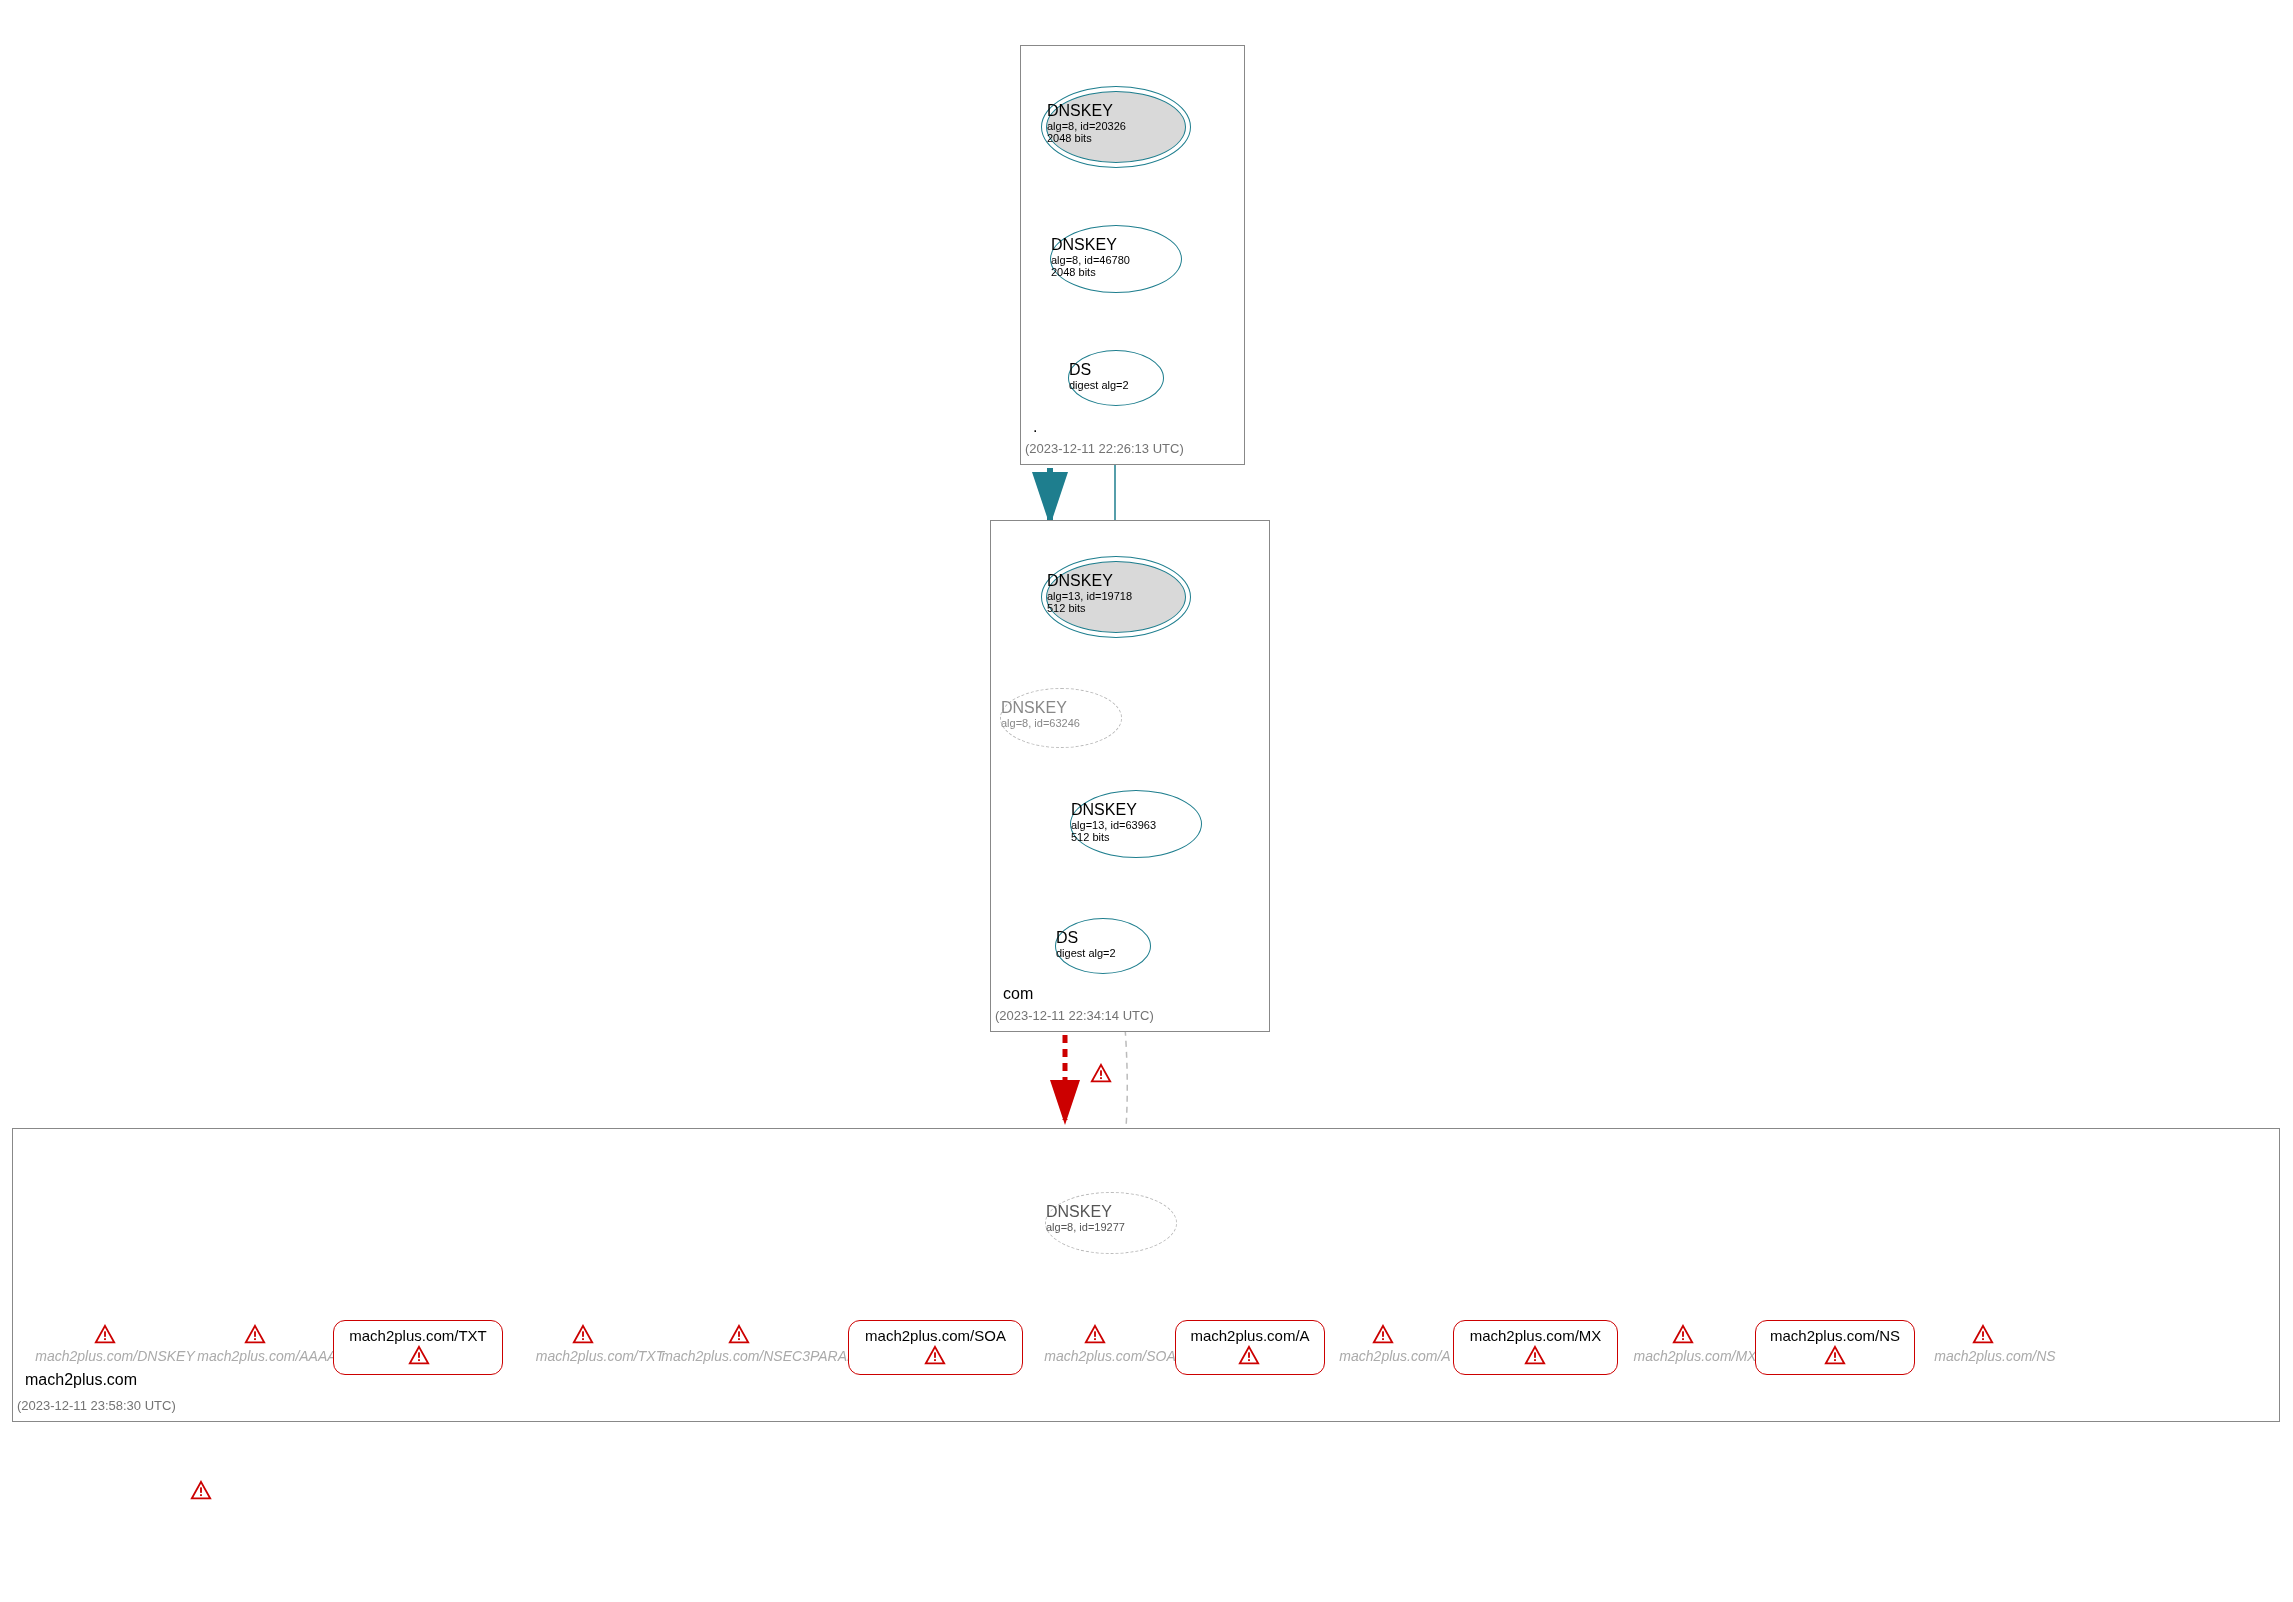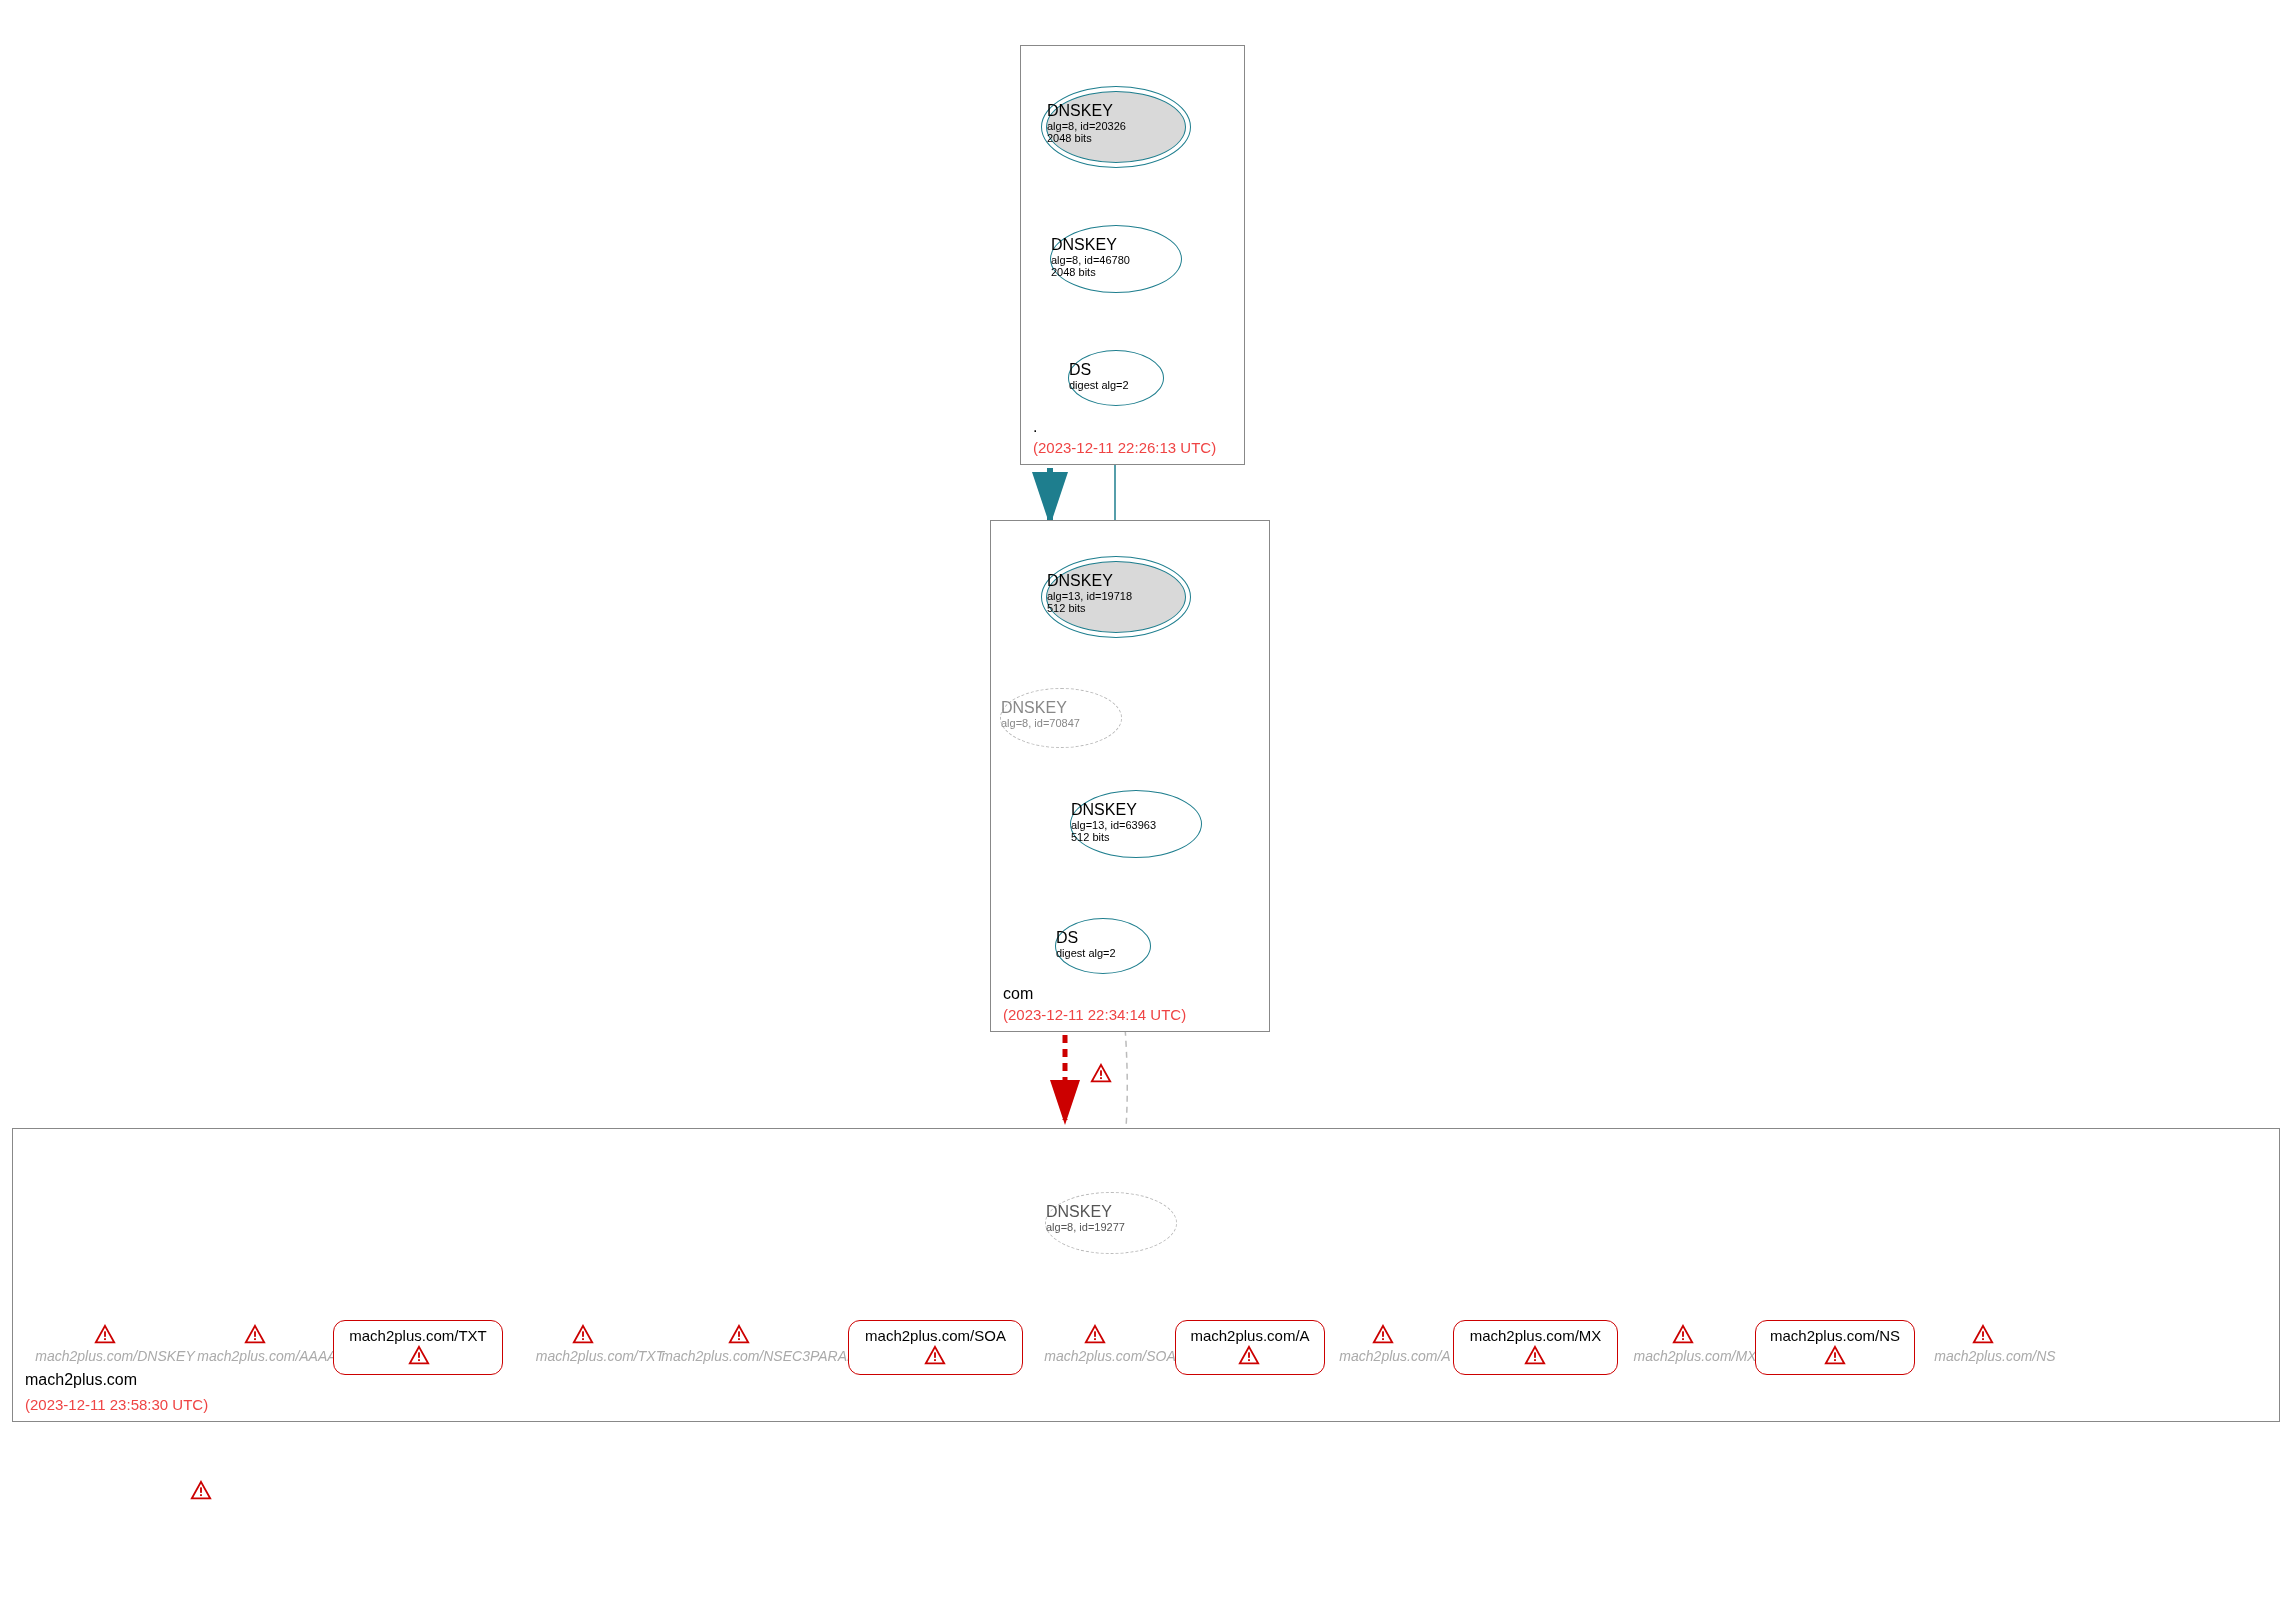--- a/index.html
+++ b/index.html
@@ -1,19 +1,19 @@
 <!DOCTYPE html>
 <html><head>
 <meta charset="utf-8">
 <style>
   html,body{margin:0;padding:0;background:#fff;font-family:Helvetica,Arial,sans-serif}
   .canvas{position:relative;width:2293px;height:1602px}
   .zone{position:absolute;border:1px solid #888;background:#fff;box-sizing:border-box}
   .zlabel{position:absolute;left:12px;bottom:28px;font-size:16px;color:#000}
-  .zts{position:absolute;left:12px;bottom:8px;font-size:15px;color:#ef4444}
+  .zts{position:absolute;left:4px;bottom:8px;font-size:13px;color:#737373}
   .node{position:absolute;border:1.5px solid #1e7e8e;border-radius:50%;background:#fff;}
   .node.grey{background:#d9d9d9}
   .node.dashed{border:1.5px dashed #bbb}
   .node .t{display:block;font-size:16px;color:#000;margin-top:10px}
   .node .s{display:block;font-size:11px;color:#000}
   .dbl{position:absolute;border:1.5px solid #1e7e8e;border-radius:50%}
   .rr{position:absolute;border:1.5px solid #c00;border-radius:12px;background:#fff;text-align:center;padding-top:6px;box-sizing:border-box}
   .rr .t{display:block;font-size:15px;color:#000}
   .gtxt{position:absolute;font-size:14px;color:#aaa;font-style:italic;text-align:center}
   .warn{position:absolute;width:22px;height:22px}
@@ -87,21 +87,21 @@
     <div class="zts">(2023-12-11 22:34:14 UTC)</div>
   </div>
   <div class="dbl" style="left:1041px;top:556px;width:148px;height:80px"></div>
   <div class="node grey" style="left:1046px;top:561px;width:138px;height:70px">
     <span class="t">DNSKEY</span>
     <span class="s">alg=13, id=19718</span>
     <span class="s">512 bits</span>
   </div>
   <div class="node dashed" style="left:1000px;top:688px;width:120px;height:58px">
     <span class="t" style="color:#888">DNSKEY</span>
-    <span class="s" style="color:#888">alg=8, id=70847</span>
+    <span class="s" style="color:#888">alg=8, id=63246</span>
   </div>
   <div class="node" style="left:1070px;top:790px;width:130px;height:66px">
     <span class="t">DNSKEY</span>
     <span class="s">alg=13, id=63963</span>
     <span class="s">512 bits</span>
   </div>
   <div class="node" style="left:1055px;top:918px;width:94px;height:54px">
     <span class="t">DS</span>
     <span class="s">digest alg=2</span>
   </div>

